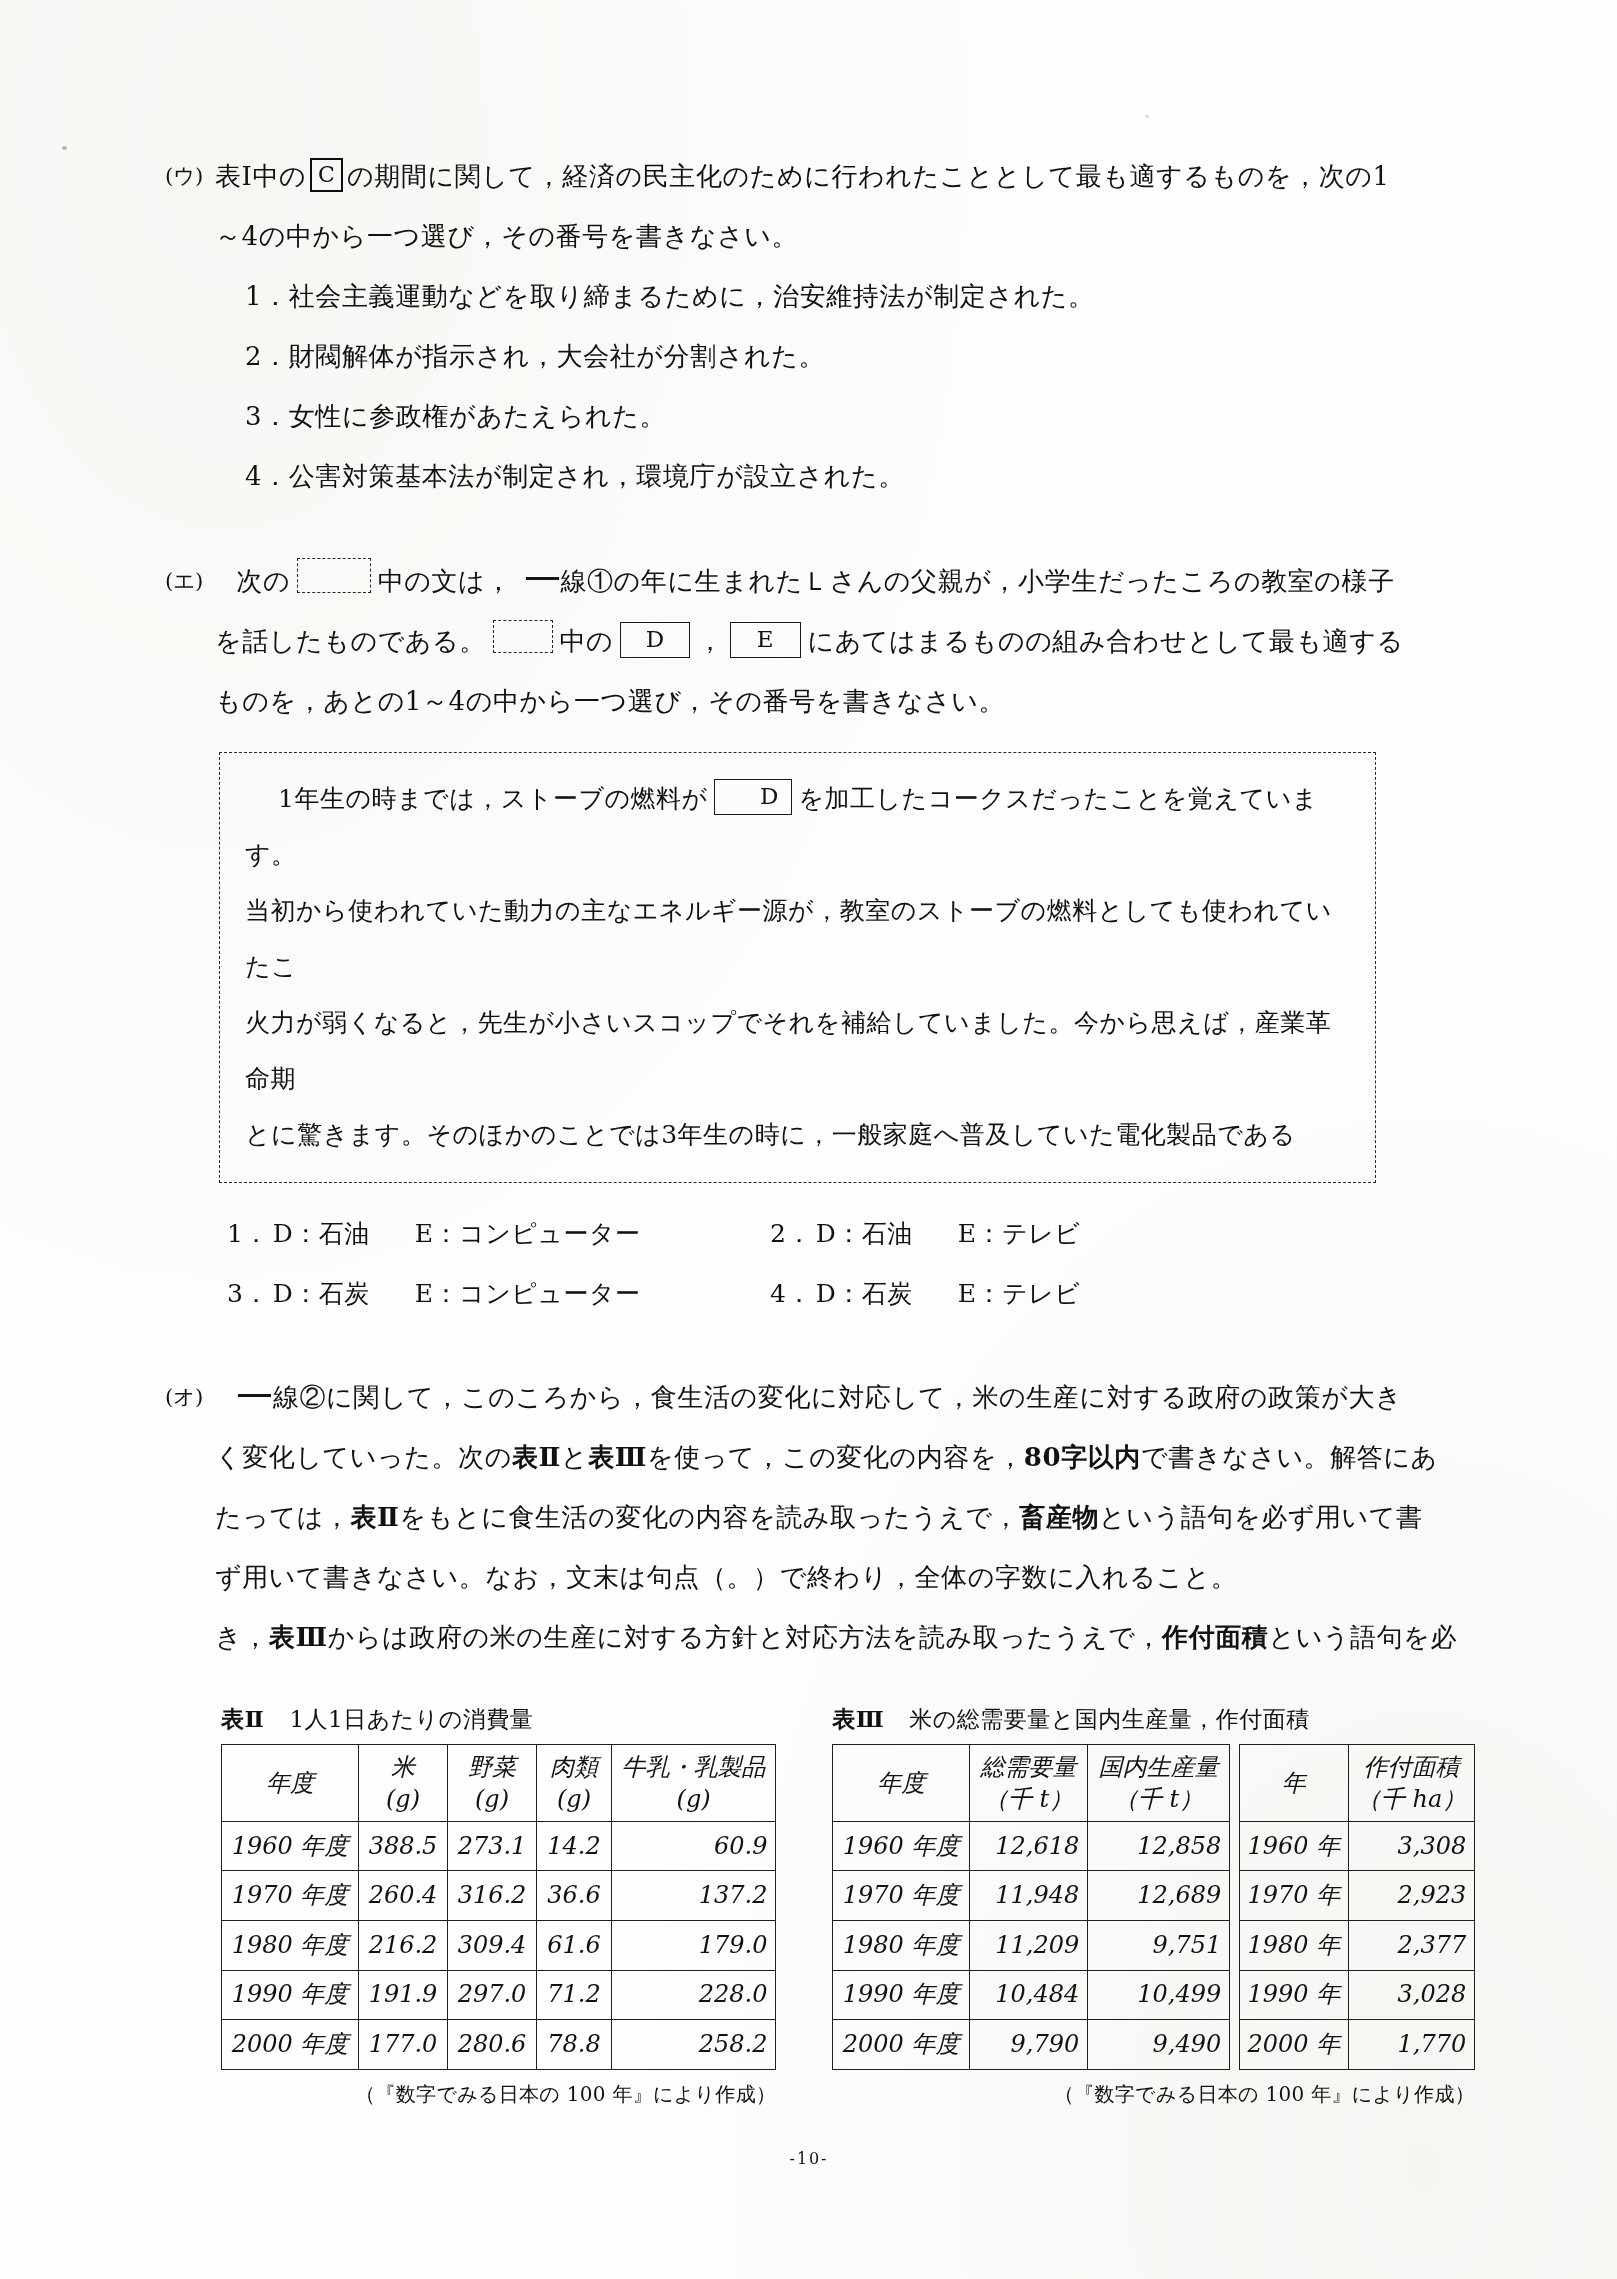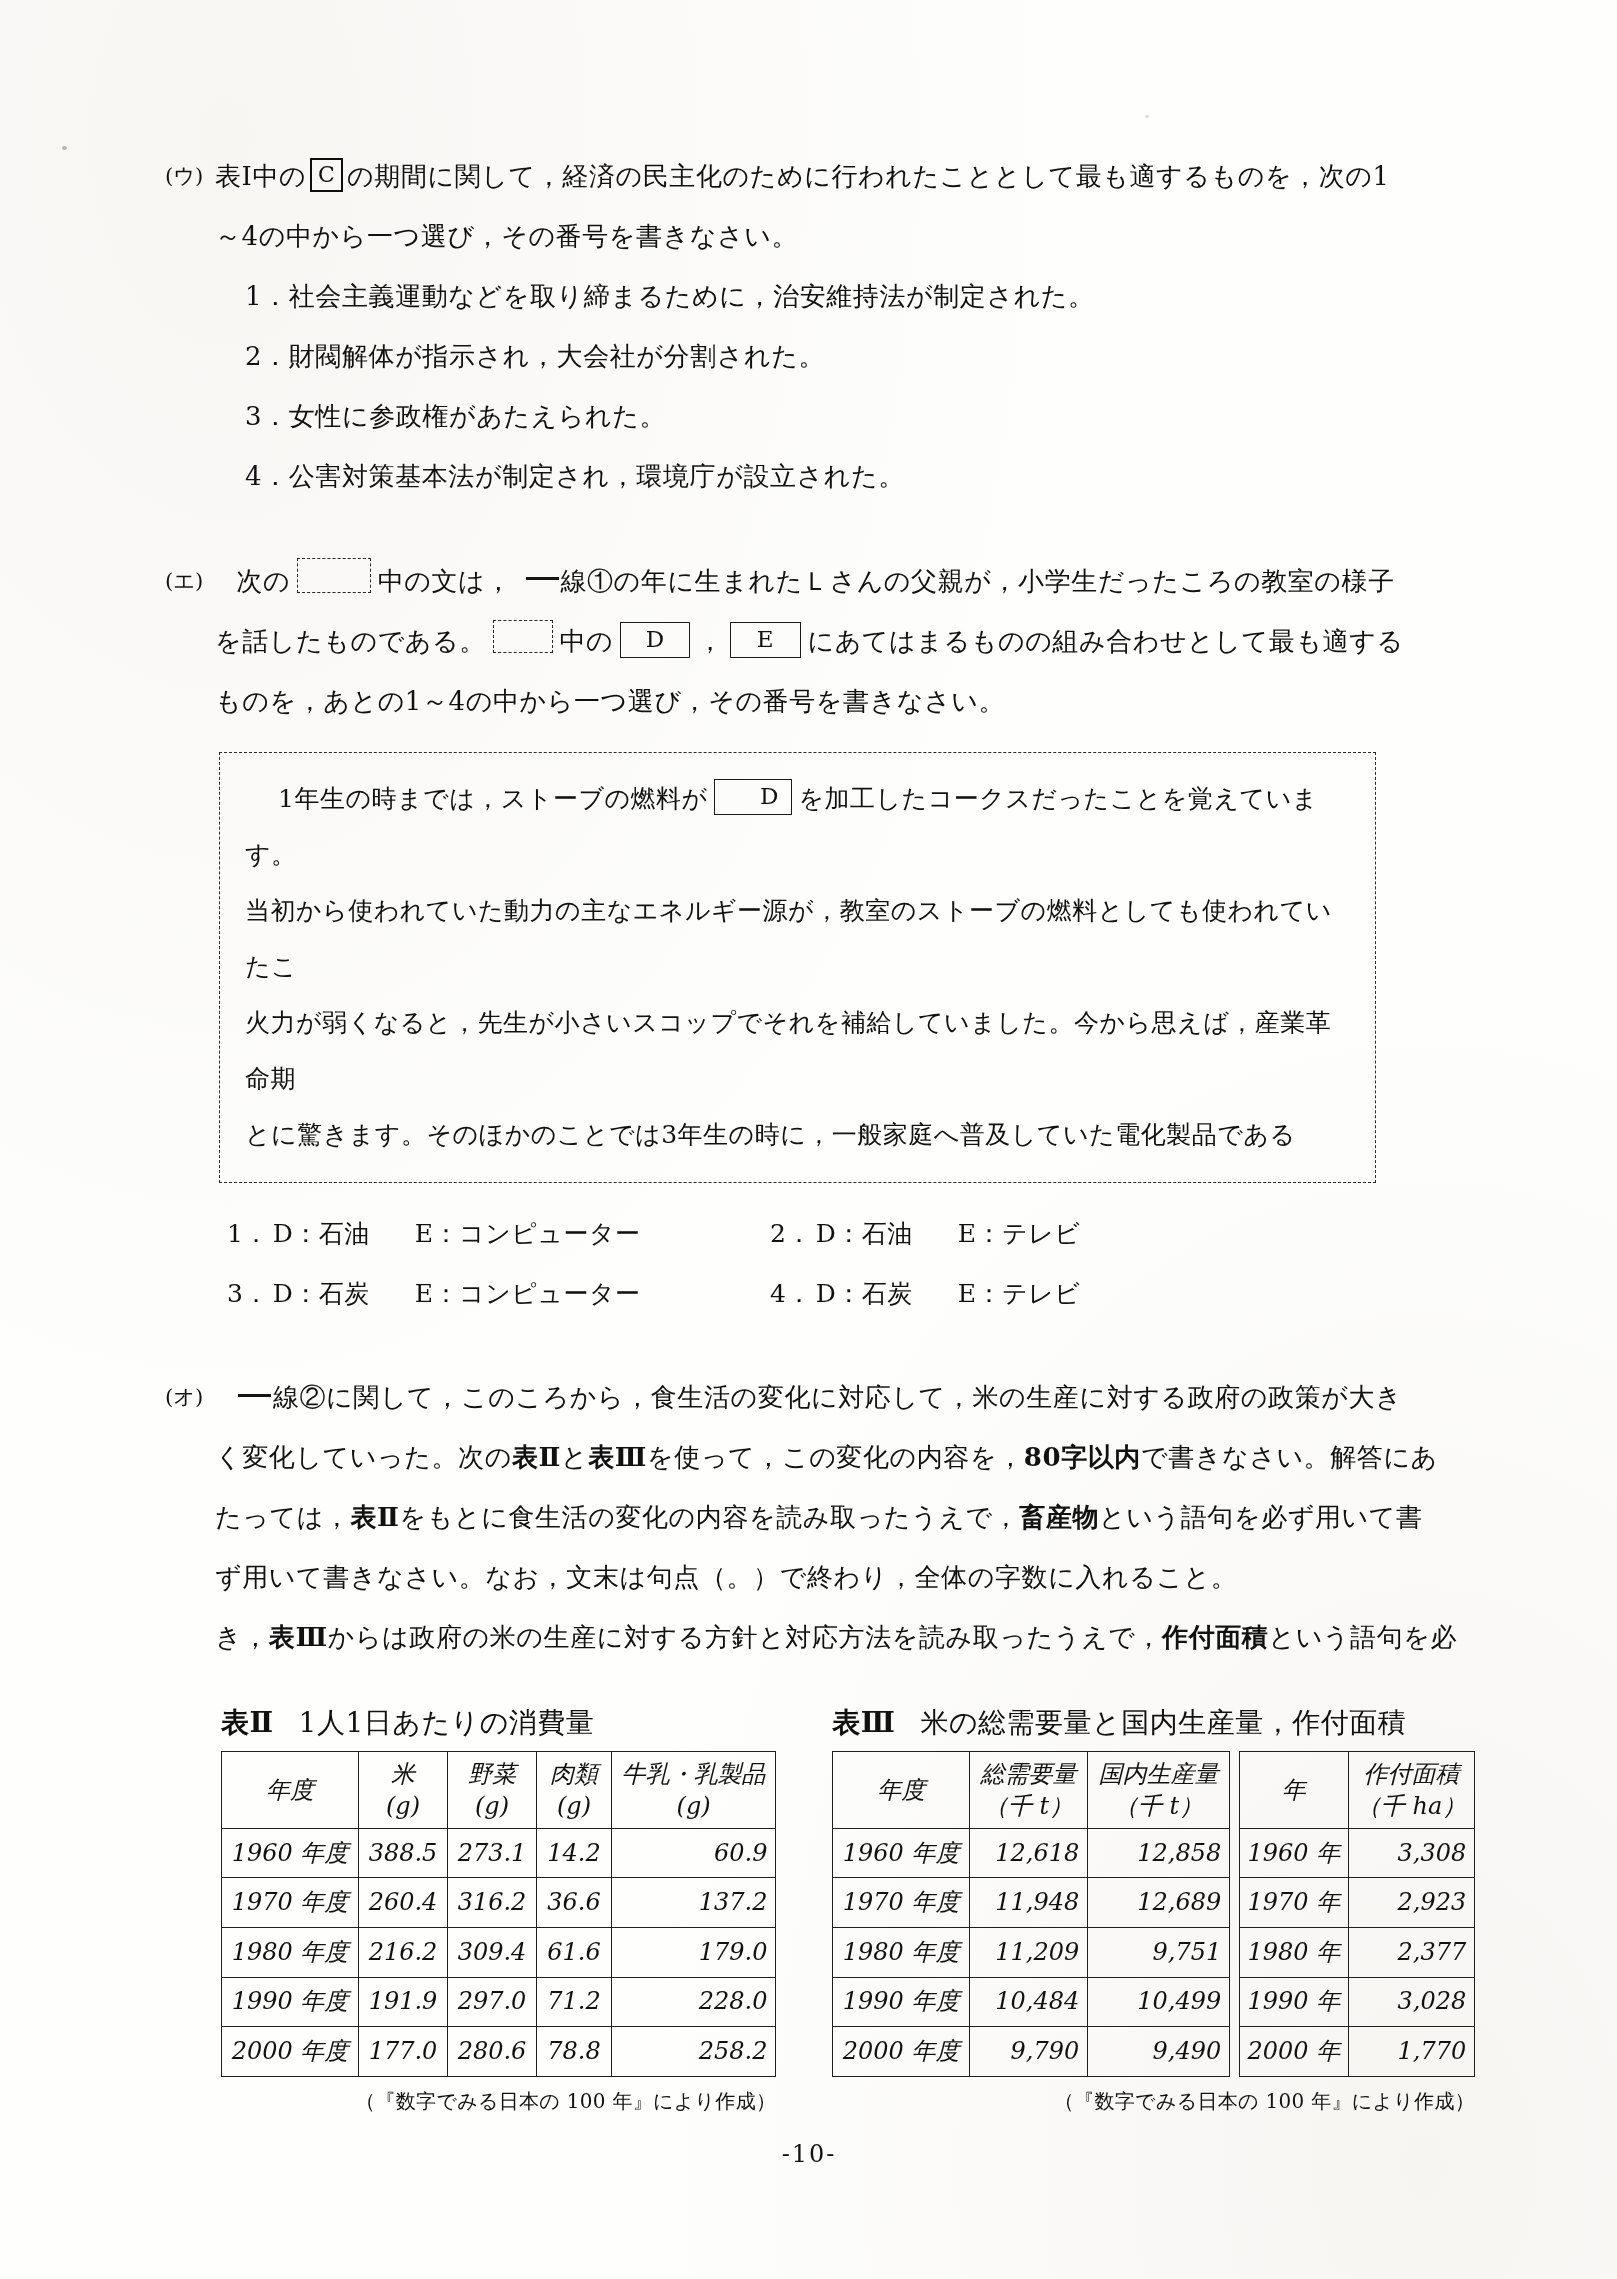--- a/index.html
+++ b/index.html
@@ -144,21 +144,21 @@
 
   
   .tables-row {
     display: flex;
     margin-top: 37px;
     margin-left: 56px;
     gap: 56px;
   }
   .table-wrap { }
   .table-caption {
-    font-size: 28px;
+    font-size: 23px;
     letter-spacing: 0.5px;
     margin-bottom: 8.7px;
     white-space: pre;
   }
   .table-caption .tn { font-weight: 700; }
   table.data {
     border-collapse: collapse;
     font-size: 24px;
     background: transparent;
     font-style: italic;
@@ -189,21 +189,21 @@
   }
   .t3-group { display: flex; gap: 8.7px; align-items: flex-start; }
 
   
   .page-number {
     position: absolute;
     left: 0;
     right: 0;
     bottom: 111px;
     text-align: center;
-    font-size: 24px;
+    font-size: 16px;
     letter-spacing: 1.9px;
   }
   .speck {
     position: absolute;
     background: #b9b6b0;
     border-radius: 50%;
   }
 </style>
 </head>
 <body>

